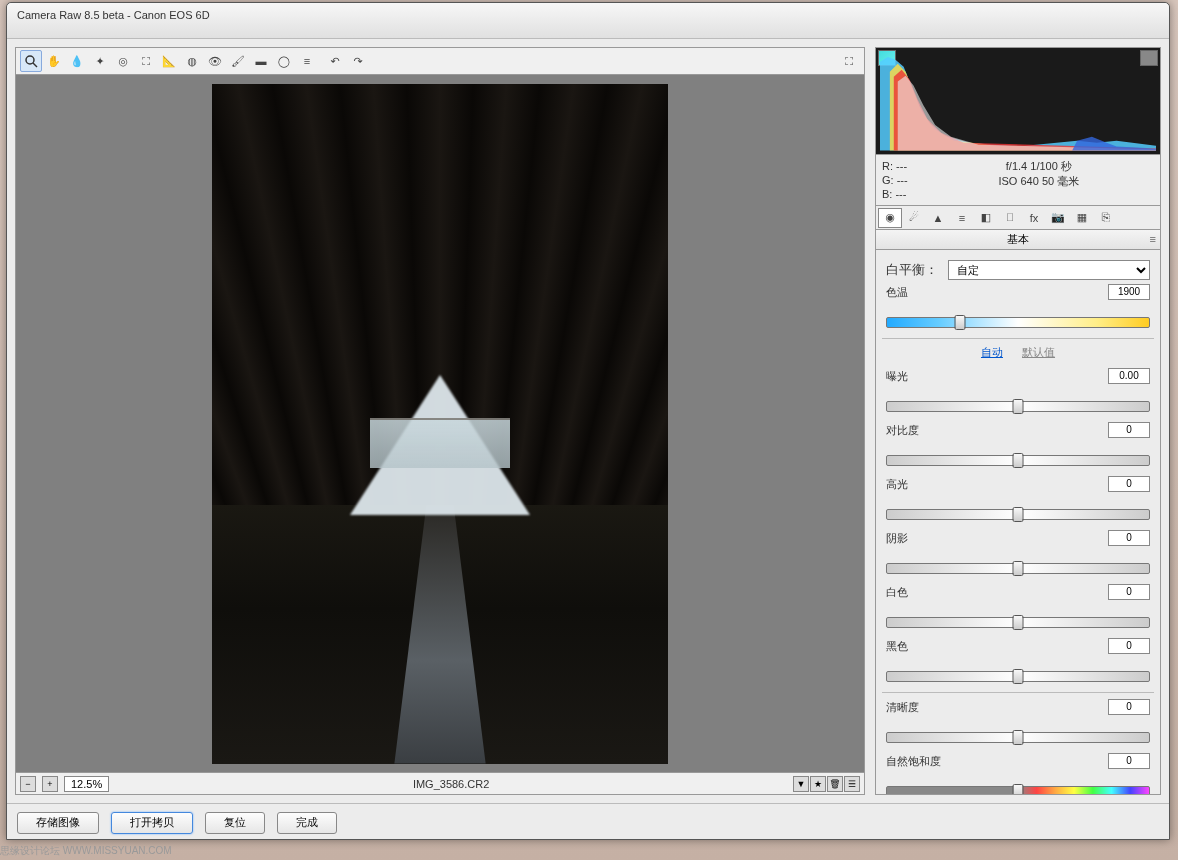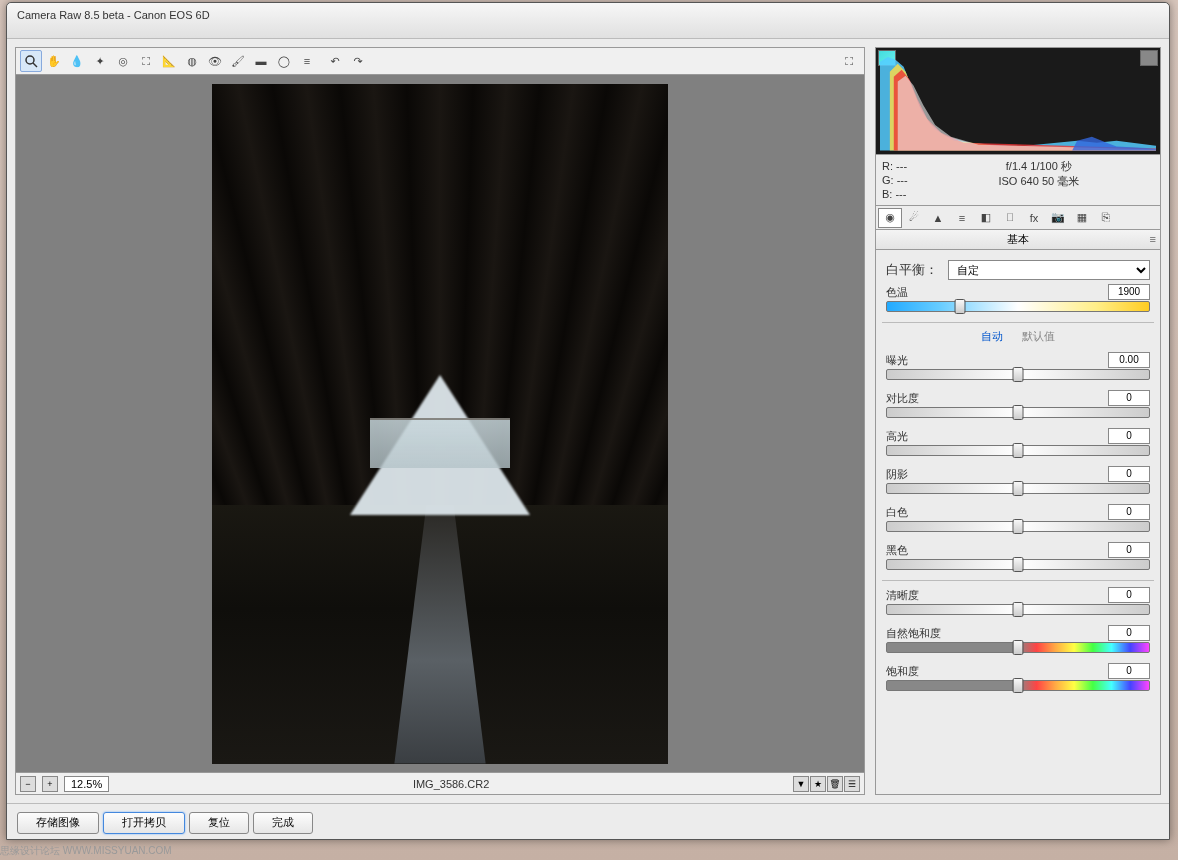--- a/index.html
+++ b/index.html
@@ -37,34 +37,34 @@
 .meta-exif{flex:1;text-align:center;line-height:15px;color:#333;font-size:11px}
 .panel-tabs{height:24px;border:1px solid #999;border-top:none;display:flex;align-items:center;padding:0 2px;background:#ededed;gap:0}
 .ptab{width:24px;height:20px;display:flex;align-items:center;justify-content:center;cursor:pointer;color:#444;border:1px solid transparent}
 .ptab.active{background:#fff;border-color:#888}
 .panel-title{height:20px;border:1px solid #999;border-top:none;background:linear-gradient(#f4f4f4,#e4e4e4);display:flex;align-items:center;justify-content:center;position:relative}
 .panel-body{flex:1;border:1px solid #999;border-top:none;padding:6px 10px;overflow:auto}
 .row{display:flex;align-items:center;gap:6px;margin:4px 0}
 .row label{width:56px;color:#333;text-align:left;font-size:13px}
 .row select{flex:1;height:20px;border:1px solid #888;background:#fff;font-size:11px;padding-left:4px}
 .slider-row{margin:2px 0 10px}
-.slider-head{display:flex;justify-content:space-between;align-items:center;margin-bottom:1px}
+.slider-head{display:flex;justify-content:space-between;align-items:center;margin-bottom:17px}
 .slider-head label{color:#333;font-size:11px}
 .val{width:42px;height:16px;border:1px solid #888;background:#fff;text-align:center;font-size:10px;line-height:14px}
 .track{height:11px;border:1px solid #777;border-radius:2px;position:relative}
 .track.temp{background:linear-gradient(90deg,#2af,#6cf 20%,#fff 50%,#fe8 80%,#fc2)}
 .track.tint{background:linear-gradient(90deg,#0c4,#8e8 30%,#fff 50%,#ead 70%,#d4b)}
 .track.gray{background:linear-gradient(90deg,#ccc,#fff 50%,#ccc)}
 .track.sat{background:linear-gradient(90deg,#888,#888 50%,#f44,#fa4,#ff4,#4f4,#4ff,#44f,#f4f)}
 .thumb{position:absolute;top:-3px;width:11px;height:15px;background:linear-gradient(#f8f8f8,#ccc);border:1px solid #555;border-radius:2px;transform:translateX(-50%)}
 .hr{height:1px;background:#bbb;margin:6px -4px}
 .links{text-align:center;margin:4px 0 8px}
-.links a{color:#0055cc;cursor:pointer;margin:0 8px;font-size:11px}
+.links a{color:#0055cc;text-decoration:underline;cursor:pointer;margin:0 8px;font-size:11px}
 .links a.off{color:#888}
-.bottom{height:38px;border-top:1px solid #bbb;display:flex;align-items:center;padding:0 10px;gap:4px}
+.bottom{height:38px;border-top:1px solid #bbb;display:flex;align-items:center;padding:0 10px;gap:12px}
 .btn{height:22px;padding:0 18px;border:1px solid #888;background:linear-gradient(#fdfdfd,#e6e6e6);border-radius:3px;cursor:pointer;font-size:11px;display:flex;align-items:center}
 .btn.def{border:1px solid #4488dd;box-shadow:0 0 2px #6af}
 .bottom-link{flex:1;text-align:center;color:#0055cc;text-decoration:underline;cursor:pointer;font-size:11px}
 .watermark{position:absolute;left:0;bottom:2px;color:#999;font-size:10px}
 .menu-icon{position:absolute;right:4px;top:3px;cursor:pointer;color:#666}
 </style>
 </head>
 <body>
 
 <div class="window">

